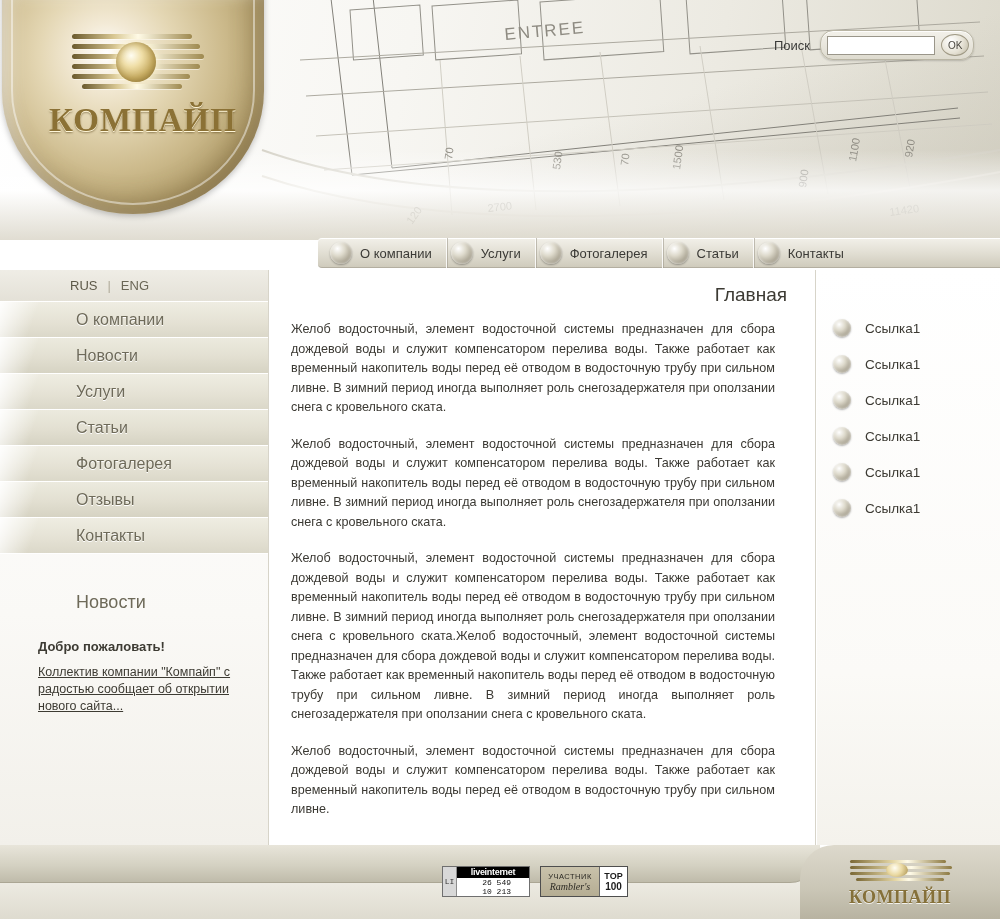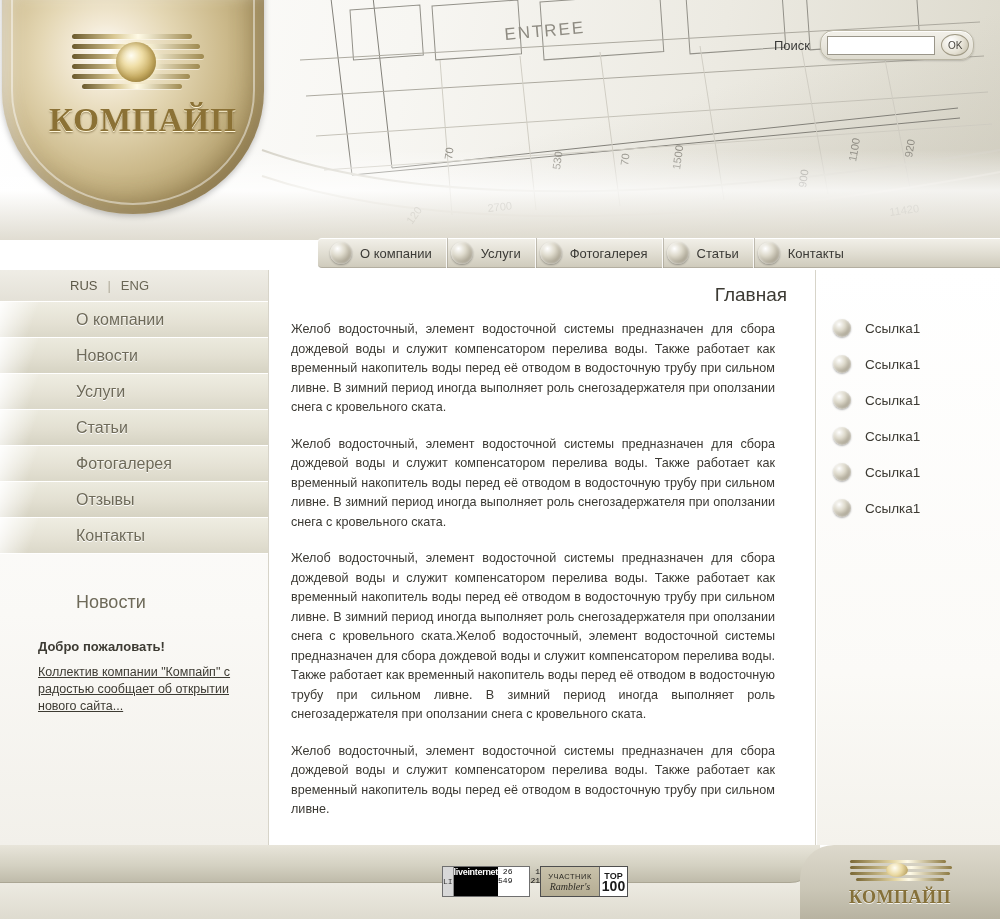--- a/index.html
+++ b/index.html
@@ -282,21 +282,21 @@
     background: #ffffff;
     border: 1px solid #6f6f6f;
     display:flex; align-items:stretch;
     font-family: "Liberation Mono", monospace;
   }
   .counter-li .li-mark {
     width: 14px; background: #d8d8d8; border-right:1px solid #8d8d8d;
     display:flex; align-items:center; justify-content:center;
     font-size: 8px; color:#333;
   }
-  .counter-li .li-body { flex:1; display:flex; flex-direction:row; }
+  .counter-li .li-body { flex:1; display:flex; flex-direction:column; }
   .counter-li .li-top {
     background:#000; color:#fff; font-size: 9px; line-height: 11px;
     text-align:center; letter-spacing: -0.3px;
     font-family: "Liberation Sans", sans-serif; font-weight:bold;
   }
   .counter-li .li-n1, .counter-li .li-n2 {
     font-size: 8px; line-height: 9px; text-align:right; padding-right: 18px; color:#111;
   }
   .counter-ra {
     width: 88px; height: 31px;
@@ -310,21 +310,21 @@
   }
   .counter-ra .ra-l1 { font-size: 7.5px; letter-spacing:0.5px; }
   .counter-ra .ra-l2 { font-size: 10px; font-style: italic; font-weight:normal; font-family:"Liberation Serif",serif; }
   .counter-ra .ra-right {
     width: 28px; background: #ffffff; color: #1b1b1b;
     display:flex; flex-direction:column; align-items:center; justify-content:center;
     border-left: 1px solid #6a6a6a;
     font-weight: bold;
   }
   .counter-ra .ra-top { font-size: 9px; line-height:10px; }
-  .counter-ra .ra-bot { font-size: 14px; line-height:11px; }
+  .counter-ra .ra-bot { font-size: 10px; line-height:11px; }
 </style>
 </head>
 <body>
 
 <div class="page">
 
   <div class="header">
 
     <svg class="bp" viewBox="0 0 1000 240">
       <g stroke="#bdbab0" stroke-width="1" fill="none" opacity="0.95">

